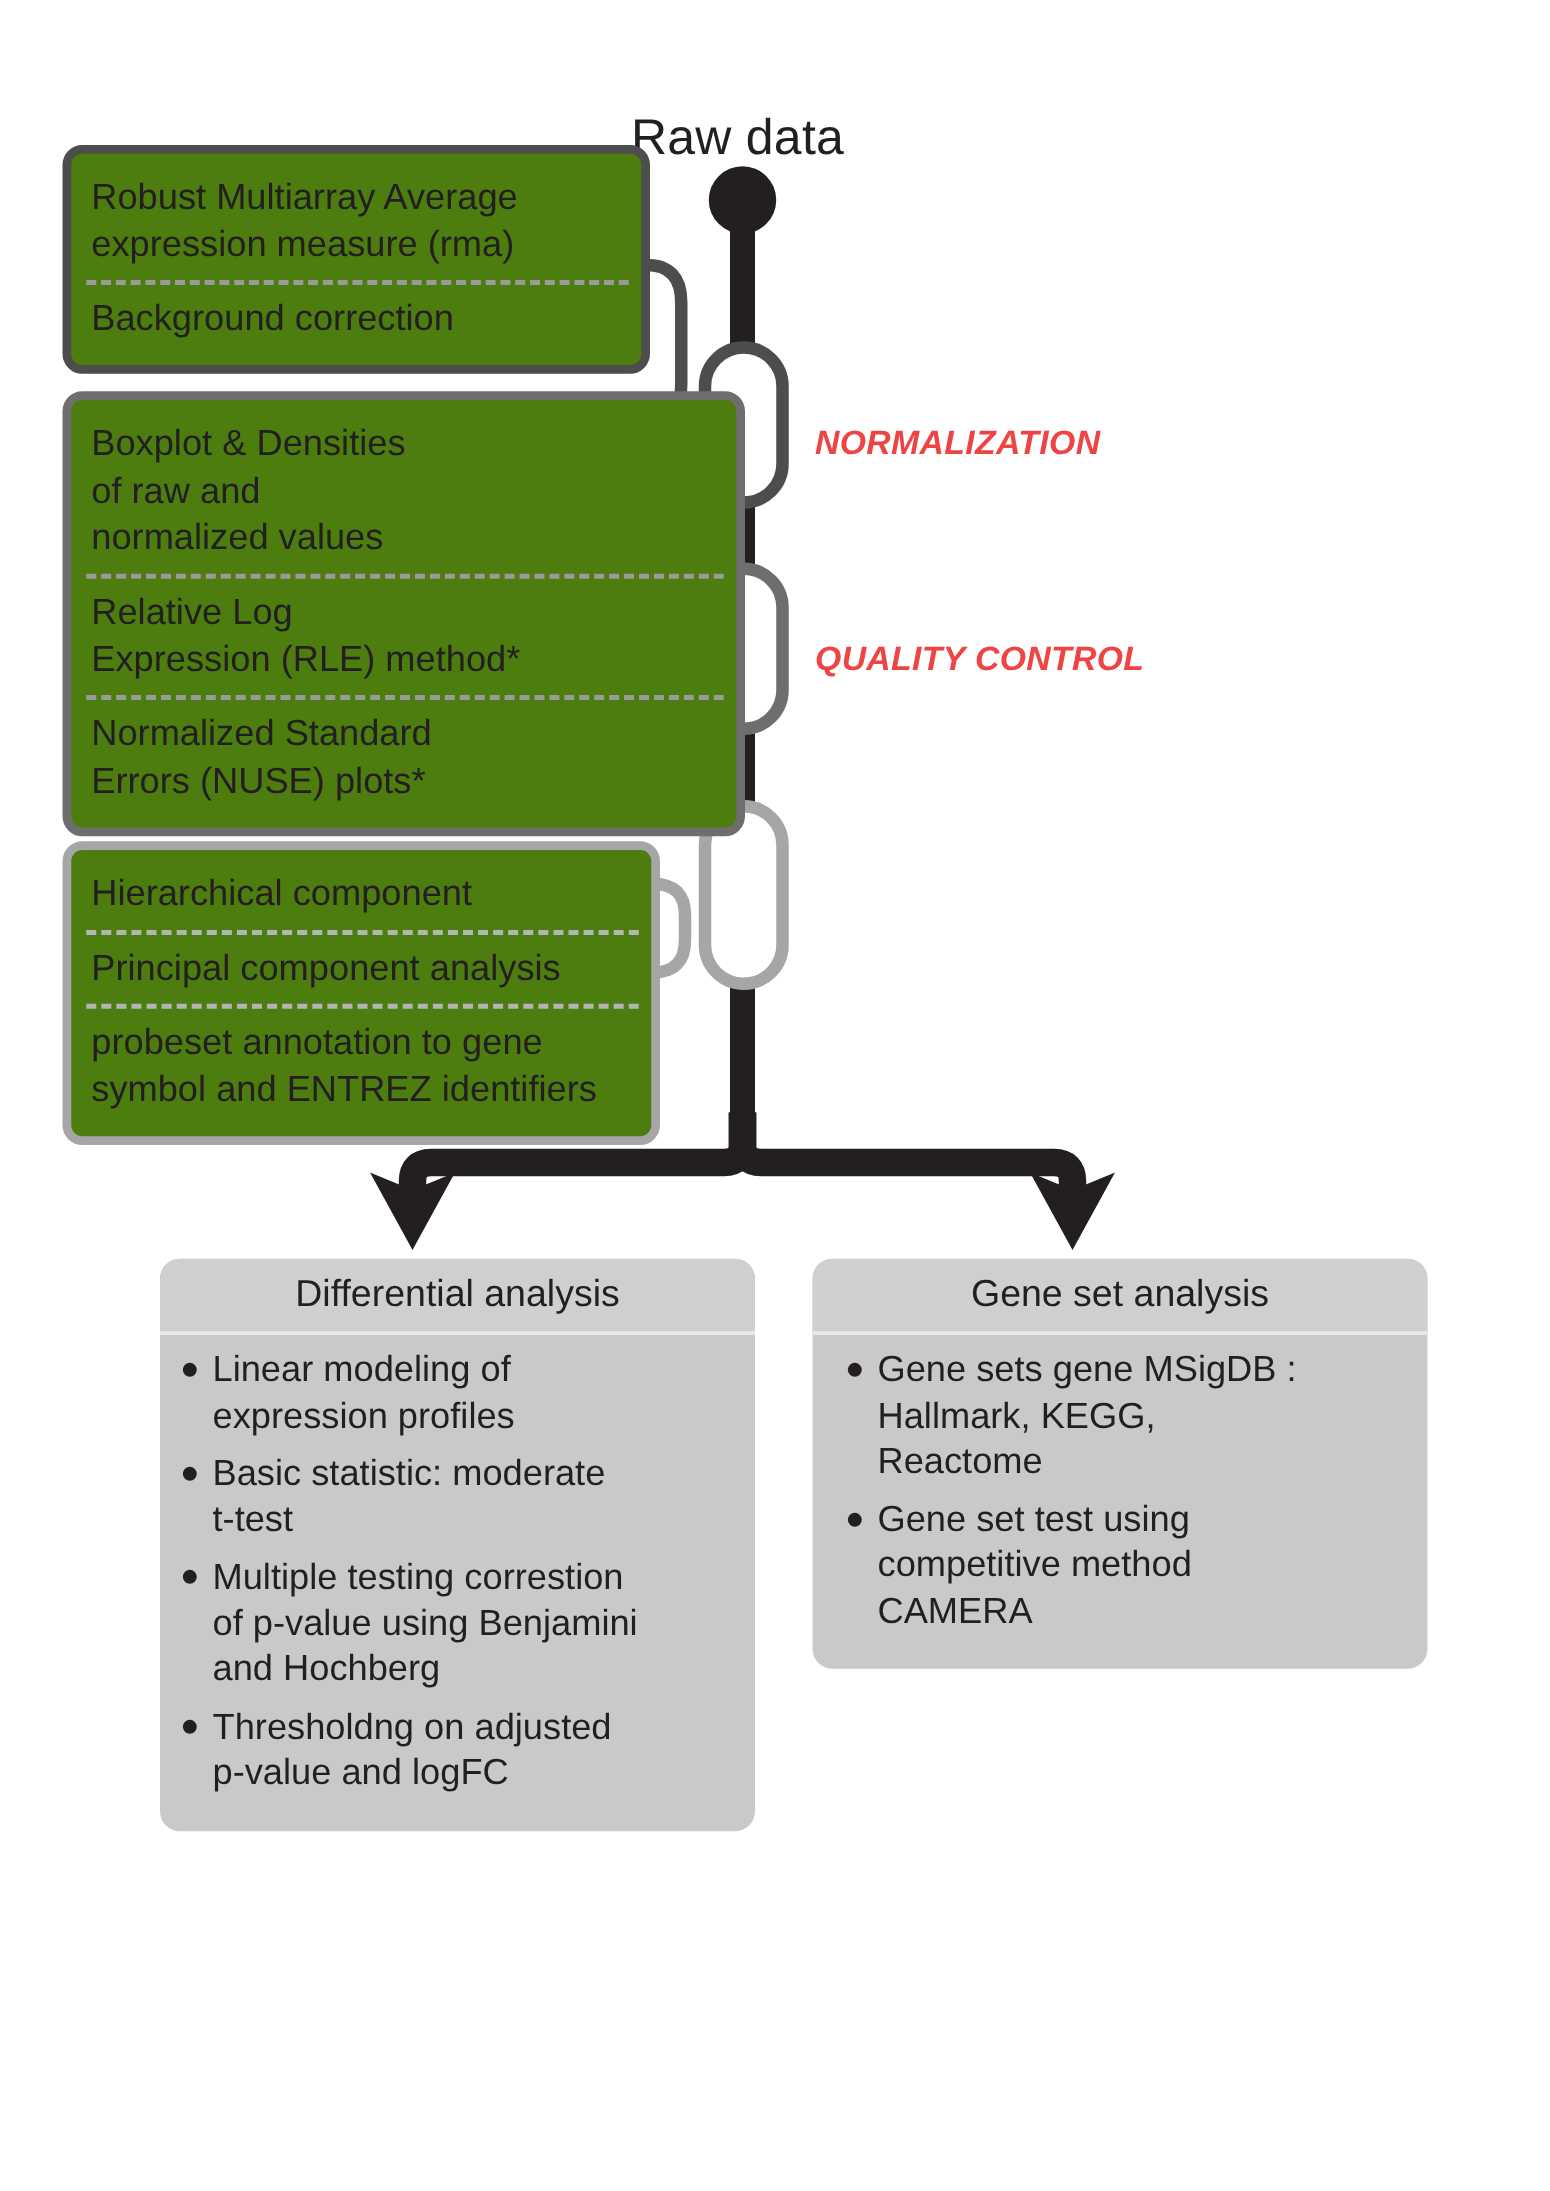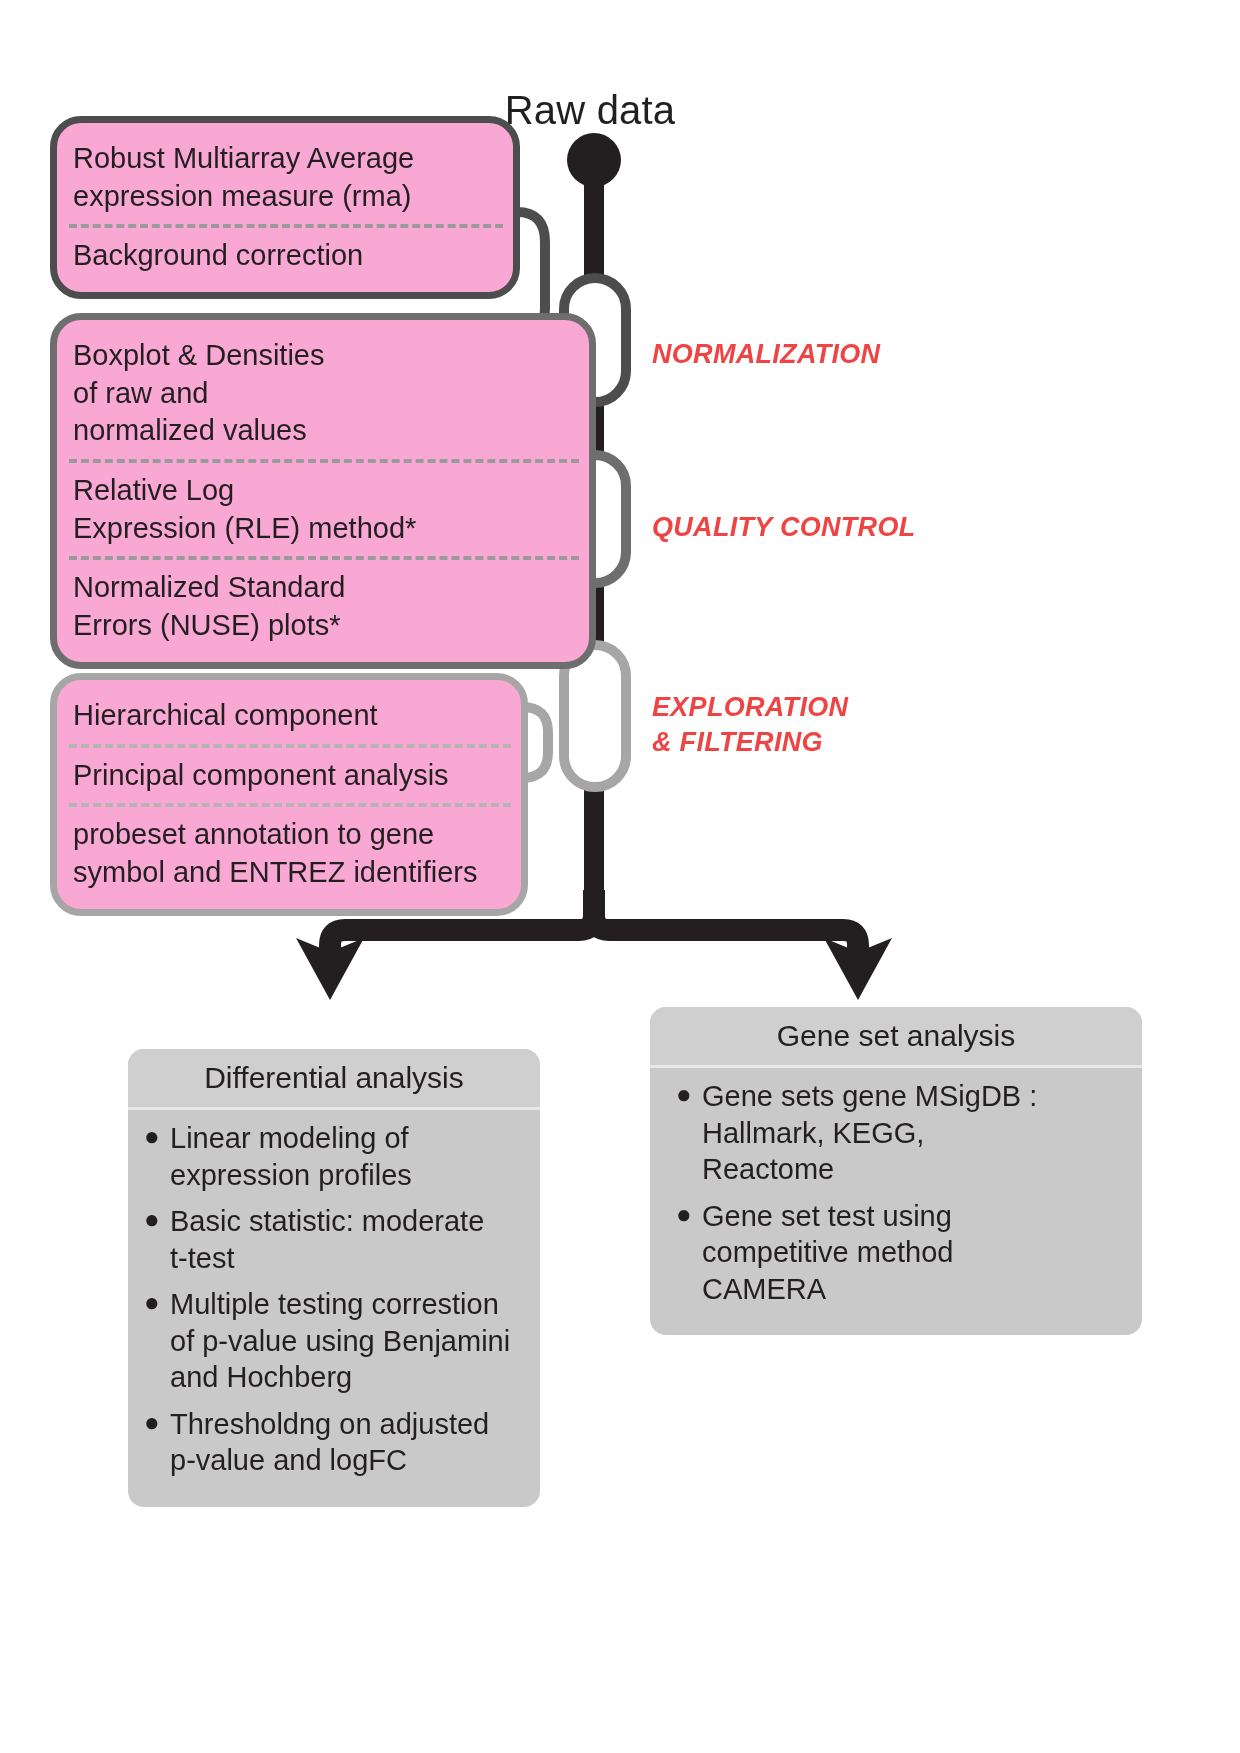--- a/index.html
+++ b/index.html
@@ -17,22 +17,22 @@
   .raw-title{
     position:absolute; left:0; top:88px; width:1180px;
     text-align:center; font-size:40px; font-weight:normal;
     letter-spacing:.2px; color:#231f20;
   }
   .raw-title.centered{left:460px;width:260px;text-align:center;}
 
   
   .card{
     position:absolute;
-    background:#f9a8d4;
-    border-radius:31px;
+    background:#4d7c0f;
+    border-radius:16px;
     box-sizing:border-box;
     padding:6px 0 6px 0;
   }
   .card.k1{border:7px solid #4d4d4d;}
   .card.k2{border:7px solid #6e6e6e;}
   .card.k3{border:7px solid #a6a6a6;}
 
   .card-inner{
     padding:2px 0;
   }
@@ -141,24 +141,22 @@
       <div class="sep"></div>
       <div class="row">Principal component analysis</div>
       <div class="sep"></div>
       <div class="row">probeset annotation to gene
 symbol and ENTREZ identifiers</div>
     </div>
   </div>
 
   <div class="stage-label" style="left:652px;top:337px;">NORMALIZATION</div>
   <div class="stage-label" style="left:652px;top:510px;">QUALITY CONTROL</div>
-  <div class="stage-label" style="left:652px;top:690px;">EXPLORATION
-&amp; FILTERING</div>
 
-  <div class="panel" style="left:128px;top:1007px;width:412px;margin-top:42px;">
+  <div class="panel" style="left:128px;top:1007px;width:476px;">
     <div class="panel-head">Differential analysis</div>
     <div class="panel-body">
       <div class="bullet">
         <span class="dot">●</span>
         <span class="btxt">Linear modeling of
 expression profiles</span>
       </div>
       <div class="bullet">
         <span class="dot">●</span>
         <span class="btxt">Basic statistic: moderate

